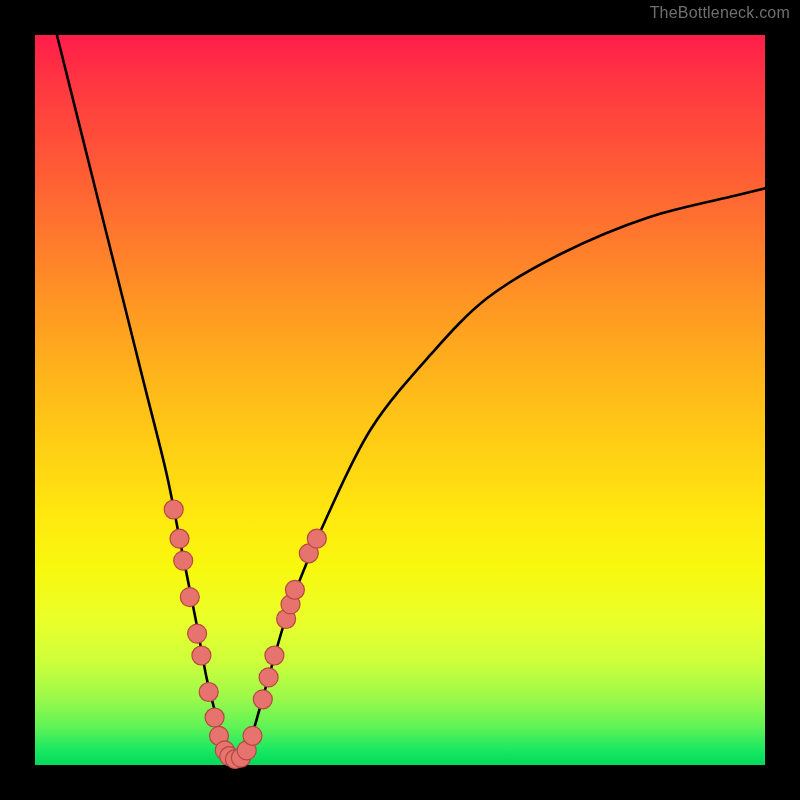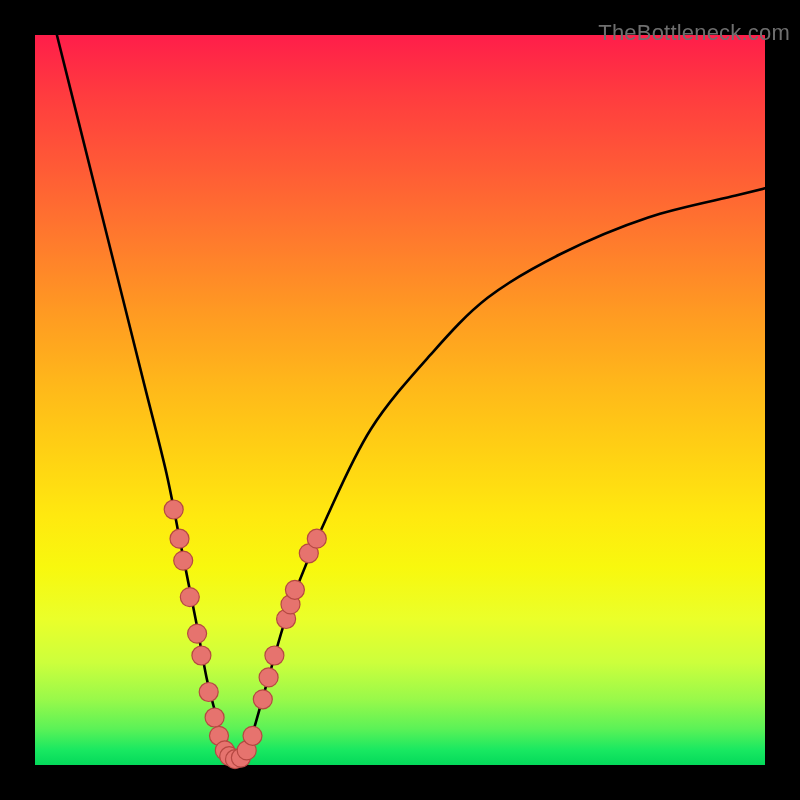--- a/index.html
+++ b/index.html
@@ -37,24 +37,24 @@
       #eaff2a 80%,
       #ccff3c 86%,
       #99f94a 91%,
       #5cf257 95%,
       #18e861 98%,
       #04d95a 100%
     );
   }
   .watermark {
     position: absolute;
-    top: 20px;
+    top: 4px;
     right: 10px;
     color: #6f6f6f;
-    font-size: 22px;
+    font-size: 16px;
     font-weight: 400;
     letter-spacing: 0.2px;
     user-select: none;
   }
   svg.curve {
     position: absolute;
     left: 0;
     top: 0;
     width: 730px;
     height: 730px;

